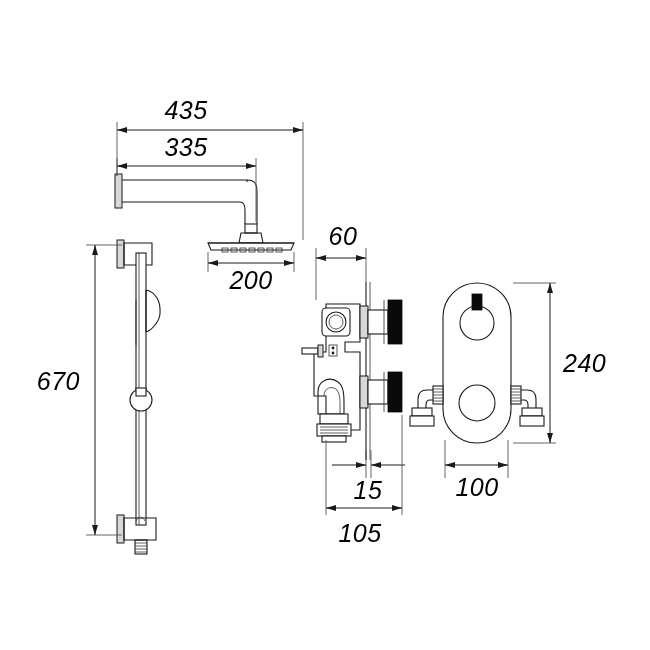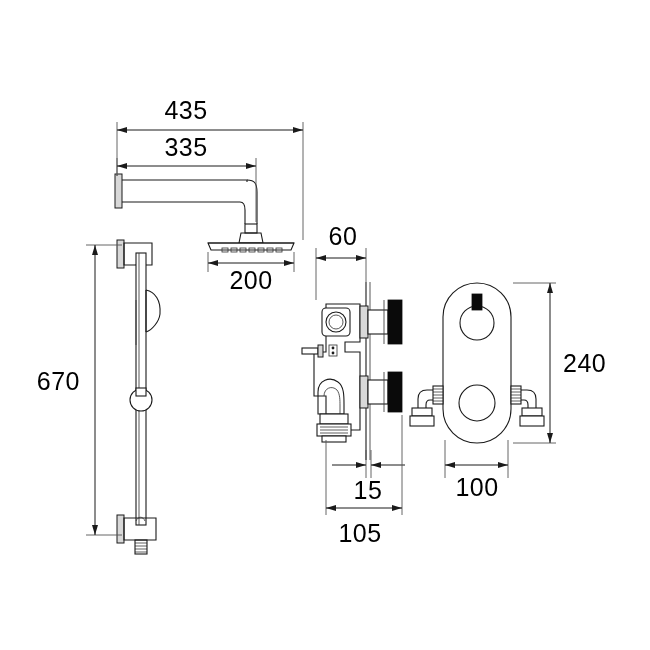--- a/index.html
+++ b/index.html
@@ -11,20 +11,21 @@
     width: 650px;
     height: 650px;
     font-family: "Liberation Sans", sans-serif;
     overflow: hidden;
   }
   #drawing-root {
     position: relative;
     width: 596px;
     height: 650px;
     background: #86efac;
+    font-style: italic;
   }
   svg#tech-drawing {
     display: block;
     width: 650px;
     height: 650px;
   }
   .dimtext {
     font-family: "Liberation Sans", sans-serif;
     font-size: 25px;
     fill: #000000;

